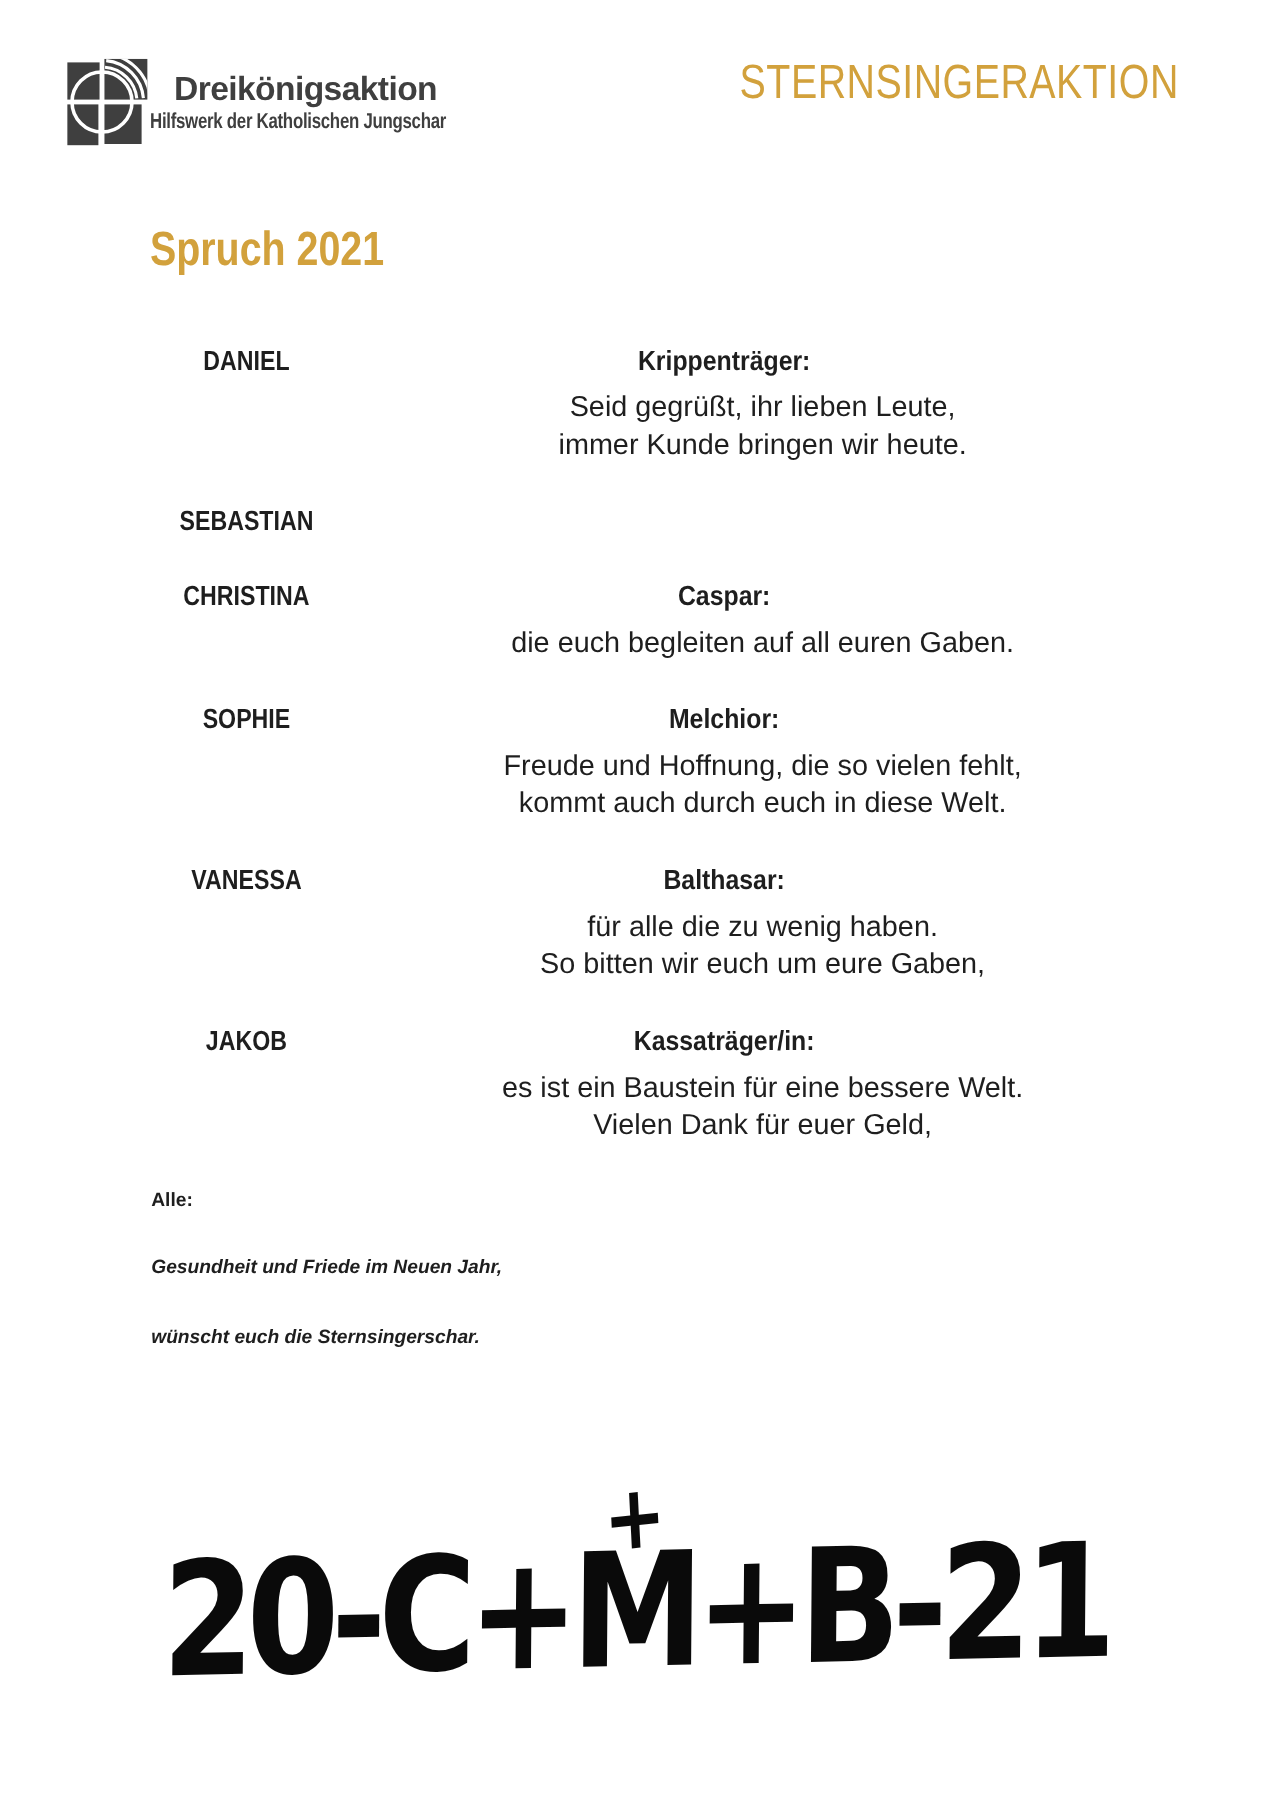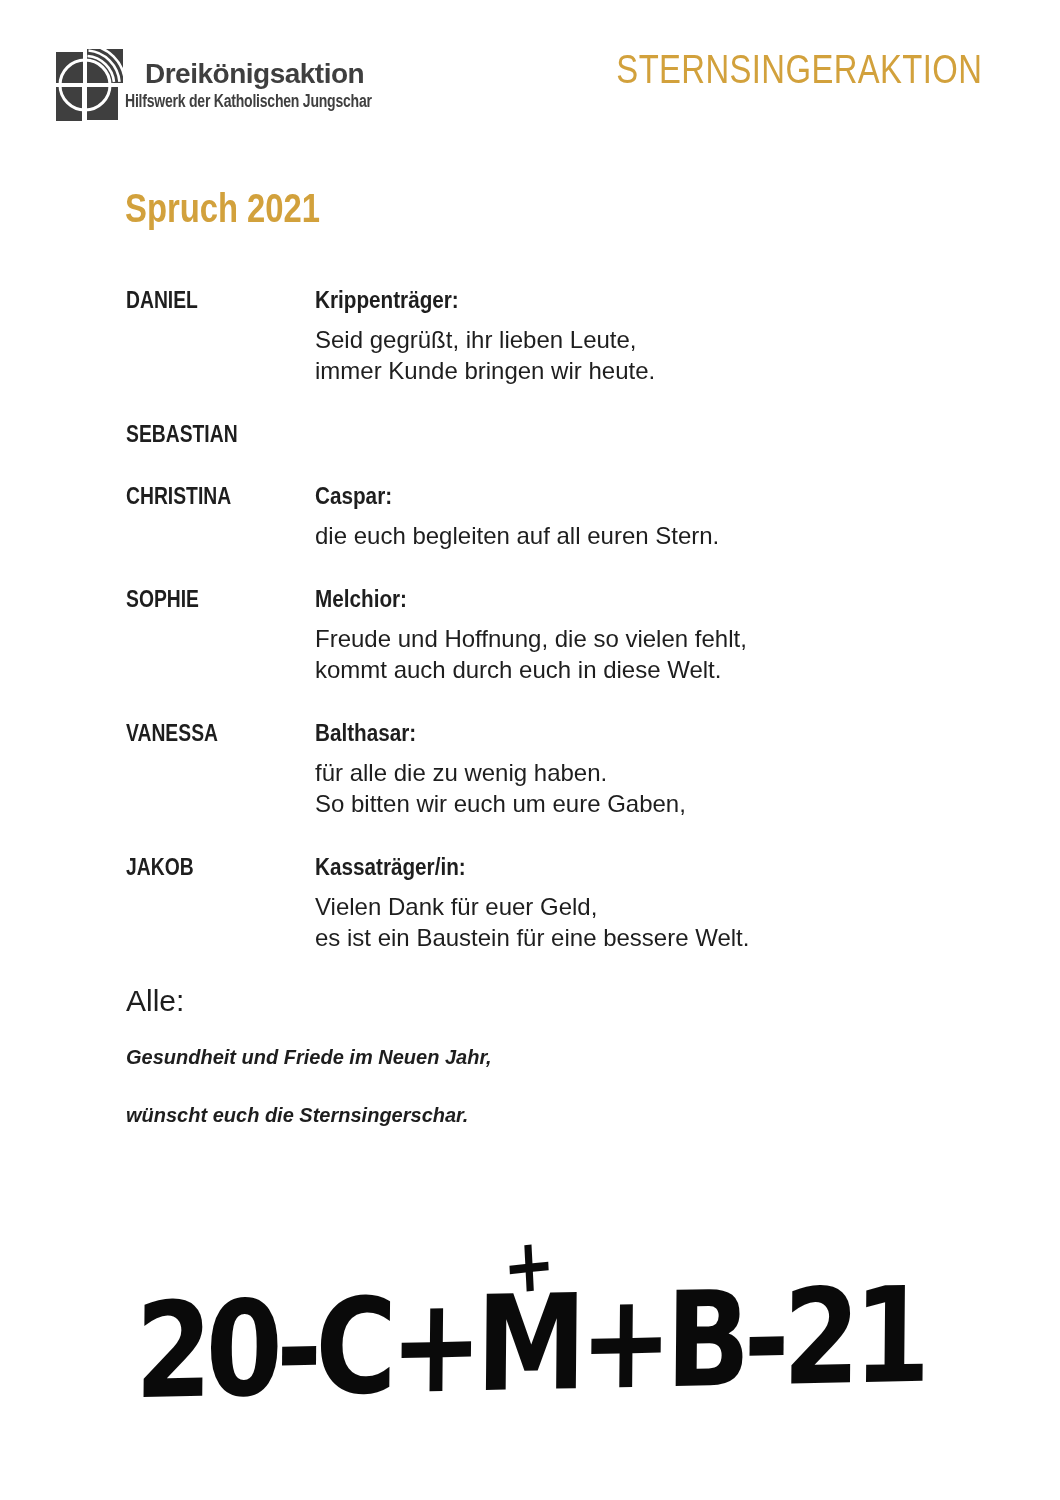--- a/index.html
+++ b/index.html
@@ -39,33 +39,33 @@
   
   .doc-title {
     position:absolute; left:125px; top:186px;
     font-size:40px; line-height:44px; color:var(--accent_gold);
     white-space:nowrap;
     transform:scaleX(0.82); transform-origin:left center;
   }
 
   
   .script { position:absolute; left:126px; top:286px; width:830px; }
-  .block { display:grid; grid-template-columns:189px 1fr; margin-bottom:34px; }
+  .block { display:grid; grid-template-columns:189px 1fr; margin-bottom:34px;text-align:center; }
   .speaker {
     font-size:23px; font-weight:700; line-height:28px; white-space:nowrap;
     transform:scaleX(0.84); transform-origin:left center;
   }
   .role {
     font-size:23px; font-weight:700; line-height:28px; margin-bottom:10px;
     white-space:nowrap; transform:scaleX(0.9); transform-origin:left center;
   }
   .verse { font-size:24px; line-height:31px; white-space:nowrap; }
 
-  .alle-label { font-size:30px; font-weight:400; line-height:28px; margin-bottom:19px; }
-  .alle-line  { font-size:20px; font-weight:700; font-style:italic; line-height:32px; white-space:nowrap;margin-top:26px; }
+  .alle-label { font-size:16px; font-weight:700; line-height:28px; margin-bottom:19px; }
+  .alle-line  { font-size:16px; font-weight:700; font-style:italic; line-height:32px; white-space:nowrap;margin-top:26px; }
 
   
   .blessing {
     position:absolute; left:0; top:1283px; width:1060px;
     text-align:center; color:#0a0a0a;
     font-family:"DejaVu Sans", sans-serif; font-weight:700;
     font-size:132px; line-height:120px;
     transform:rotate(-1.2deg);
   }
   .b-line {
@@ -127,21 +127,21 @@
   </div>
 
   <div class="block">
     <div class="speaker">SEBASTIAN</div>
   </div>
 
   <div class="block">
     <div class="speaker">CHRISTINA</div>
     <div class="content">
       <div class="role">Caspar:</div>
-      <div class="verse">die euch begleiten auf all euren Stern.</div>
+      <div class="verse">die euch begleiten auf all euren Gaben.</div>
     </div>
   </div>
 
   <div class="block">
     <div class="speaker">SOPHIE</div>
     <div class="content">
       <div class="role">Melchior:</div>
       <div class="verse">Freude und Hoffnung, die so vielen fehlt,</div>
       <div class="verse">kommt auch durch euch in diese Welt.</div>
     </div>
@@ -153,22 +153,22 @@
       <div class="role">Balthasar:</div>
       <div class="verse">für alle die zu wenig haben.</div>
       <div class="verse">So bitten wir euch um eure Gaben,</div>
     </div>
   </div>
 
   <div class="block">
     <div class="speaker">JAKOB</div>
     <div class="content">
       <div class="role">Kassaträger/in:</div>
+      <div class="verse">es ist ein Baustein für eine bessere Welt.</div>
       <div class="verse">Vielen Dank für euer Geld,</div>
-      <div class="verse">es ist ein Baustein für eine bessere Welt.</div>
     </div>
   </div>
 
   <div class="alle">
     <div class="alle-label">Alle:</div>
     <div class="alle-line">Gesundheit und Friede im Neuen Jahr,</div>
     <div class="alle-line">wünscht euch die Sternsingerschar.</div>
   </div>
 
 </div>

